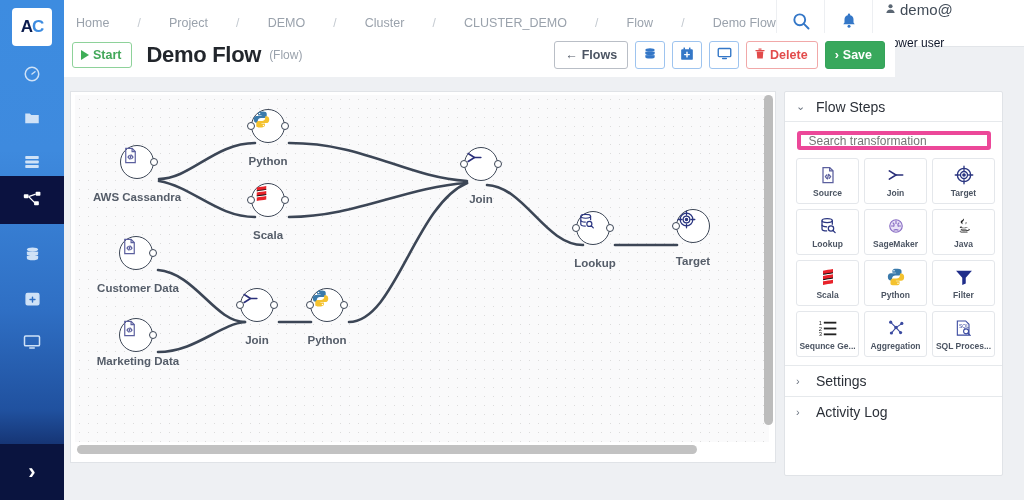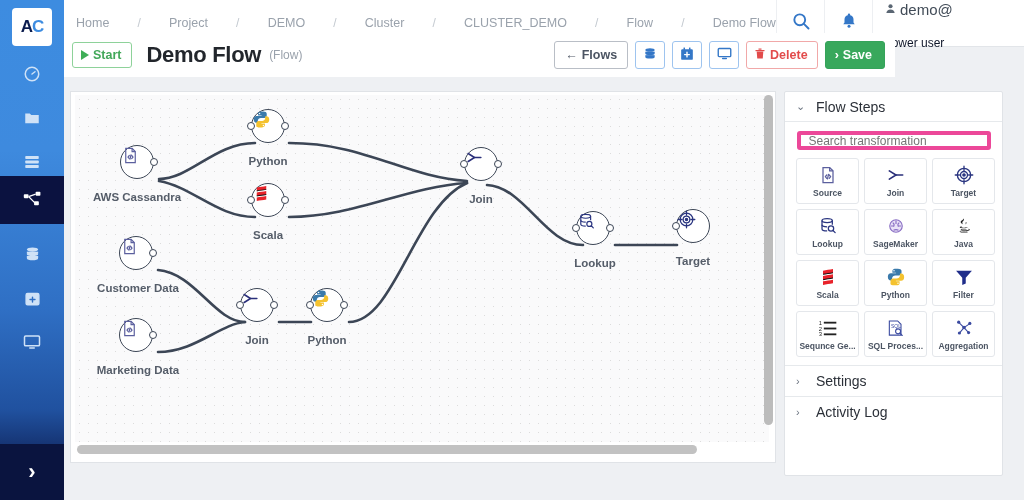--- a/index.html
+++ b/index.html
@@ -410,21 +410,21 @@
             <span>
               <svg width="19" height="19" viewBox="0 0 24 24" fill="none" stroke="#5b5f9e" stroke-width="1.5">
                 <path d="M6 3h8l4 4v14H6z"></path>
                 <path d="M14 3v4h4"></path>
                 <path d="M10.5 12 L8.8 14 L10.5 16 M13.5 12 L15.2 14 L13.5 16" stroke-linecap="round" stroke-linejoin="round"></path>
                 <path d="M12.6 11.3 L11.4 16.7" stroke-linecap="round"></path>
               </svg>
             </span>
             <div class="port r"></div>
           </div>
-          <div class="node-label" style="left: -7px; top: 269px; width: 140px;">Marketing Data</div>
+          <div class="node-label" style="left: -7px; top: 260px; width: 140px;">Marketing Data</div>
           <div class="node" style="left: 165px; top: 193px;">
             <span>
               <svg width="19" height="19" viewBox="0 0 24 24" fill="none" stroke="#2a2f7a" stroke-width="2" stroke-linecap="round">
                 <path d="M4 7 L12 12 L4 17"></path>
                 <path d="M12 12 H20"></path>
               </svg>
             </span>
             <div class="port l"></div>
             <div class="port r"></div>
           </div>
@@ -599,41 +599,41 @@
               <rect x="7" y="4.5" width="15" height="2.2" fill="#222"></rect>
               <rect x="7" y="11.5" width="15" height="2.2" fill="#222"></rect>
               <rect x="7" y="18.5" width="15" height="2.2" fill="#222"></rect>
             </svg>
           </div>
           <div class="step-lbl">Sequnce Ge...</div>
         </div>
         <div class="step-tile">
           <div class="step-ico">
             <svg width="20" height="20" viewBox="0 0 24 24" fill="none" stroke="#3a4aa0" stroke-width="1.3">
-              <path d="M4 3.5h10l4 4v13H4z"></path>
-              <text x="6" y="12" font-size="6" font-family="Liberation Sans, sans-serif" fill="#3a4aa0" stroke="none">SQL</text>
-              <circle cx="14.5" cy="16" r="3"></circle>
-              <path d="M16.7 18.2 L19.5 21" stroke-linecap="round"></path>
-            </svg>
-          </div>
-          <div class="step-lbl">SQL Proces...</div>
-        </div>
-        <div class="step-tile">
-          <div class="step-ico">
-            <svg width="20" height="20" viewBox="0 0 24 24" fill="none" stroke="#3a4aa0" stroke-width="1.3">
               <path d="M12 11.5 L6 5.5 M12 11.5 L18.5 7 M12 11.5 L7 17.5 M12 11.5 L17 17"></path>
               <circle cx="12" cy="11.5" r="2.1" fill="#3a4aa0" stroke="none"></circle>
               <circle cx="5.6" cy="5" r="1.9" fill="#3a4aa0" stroke="none"></circle>
               <circle cx="19" cy="6.5" r="1.9" fill="#3a4aa0" stroke="none"></circle>
               <circle cx="6.5" cy="18" r="1.9" fill="#3a4aa0" stroke="none"></circle>
               <circle cx="17.5" cy="17.5" r="1.9" fill="#3a4aa0" stroke="none"></circle>
             </svg>
           </div>
           <div class="step-lbl">Aggregation</div>
         </div>
+        <div class="step-tile">
+          <div class="step-ico">
+            <svg width="20" height="20" viewBox="0 0 24 24" fill="none" stroke="#3a4aa0" stroke-width="1.3">
+              <path d="M4 3.5h10l4 4v13H4z"></path>
+              <text x="6" y="12" font-size="6" font-family="Liberation Sans, sans-serif" fill="#3a4aa0" stroke="none">SQL</text>
+              <circle cx="14.5" cy="16" r="3"></circle>
+              <path d="M16.7 18.2 L19.5 21" stroke-linecap="round"></path>
+            </svg>
+          </div>
+          <div class="step-lbl">SQL Proces...</div>
+        </div>
       </div>
     <div class="acc-row">
       <span class="chev">›</span>
       <span class="acc-title">Settings</span>
     </div>
     <div class="acc-row">
       <span class="chev">›</span>
       <span class="acc-title">Activity Log</span>
     </div>
   </div>

